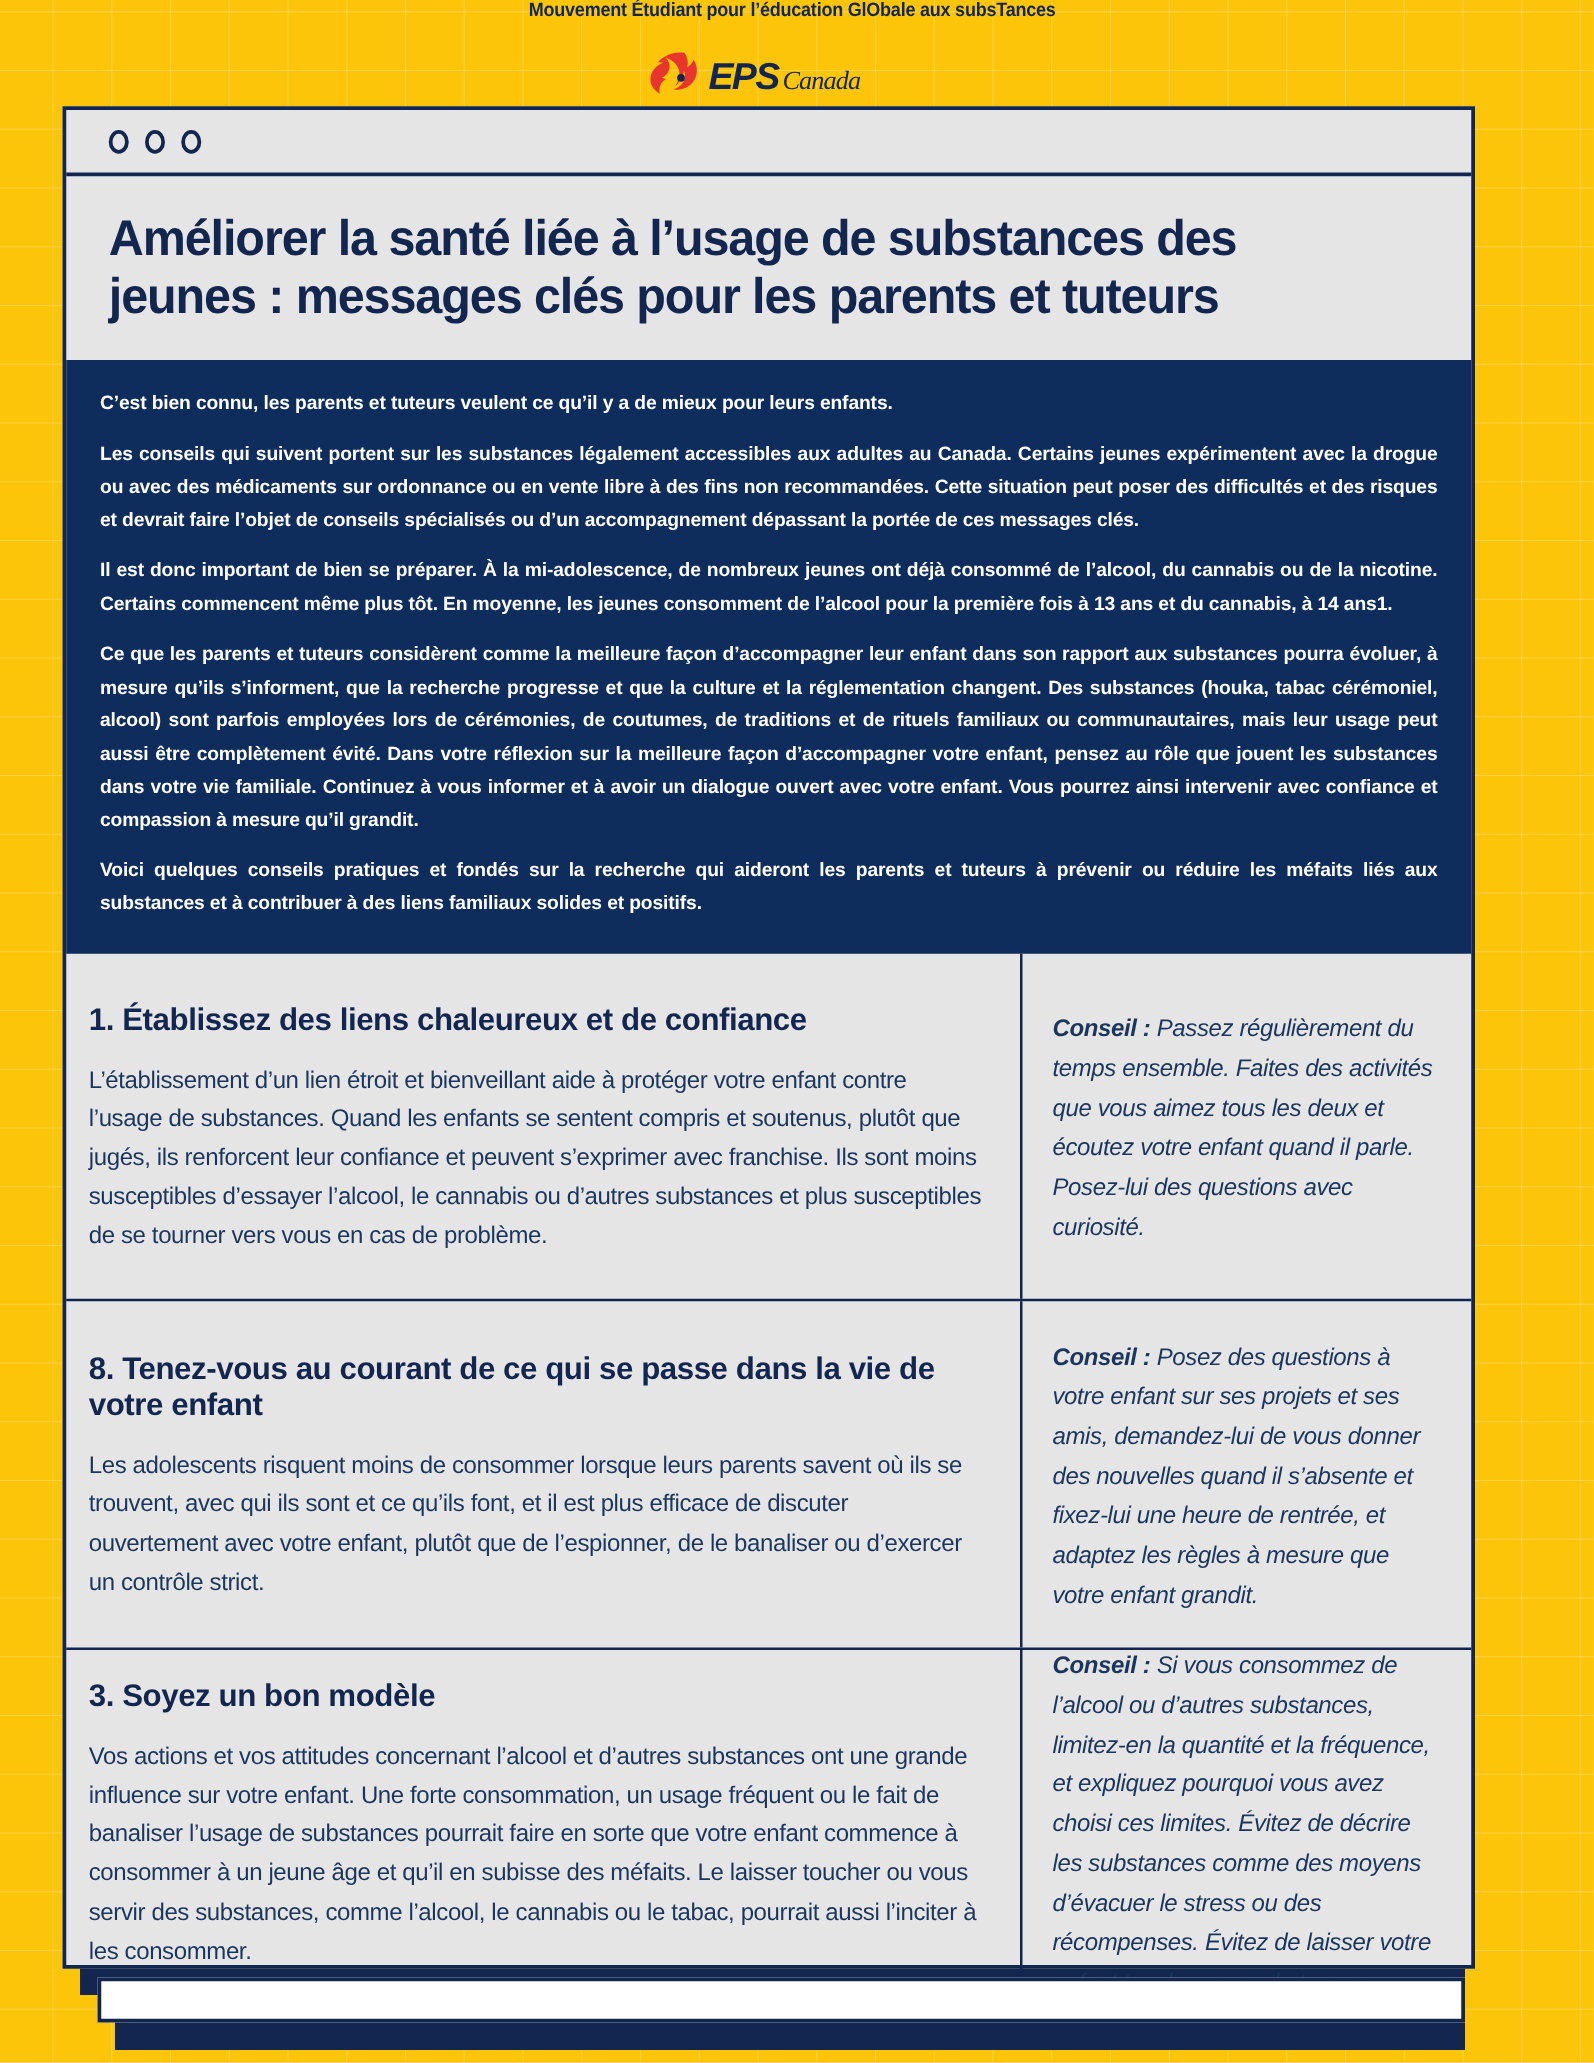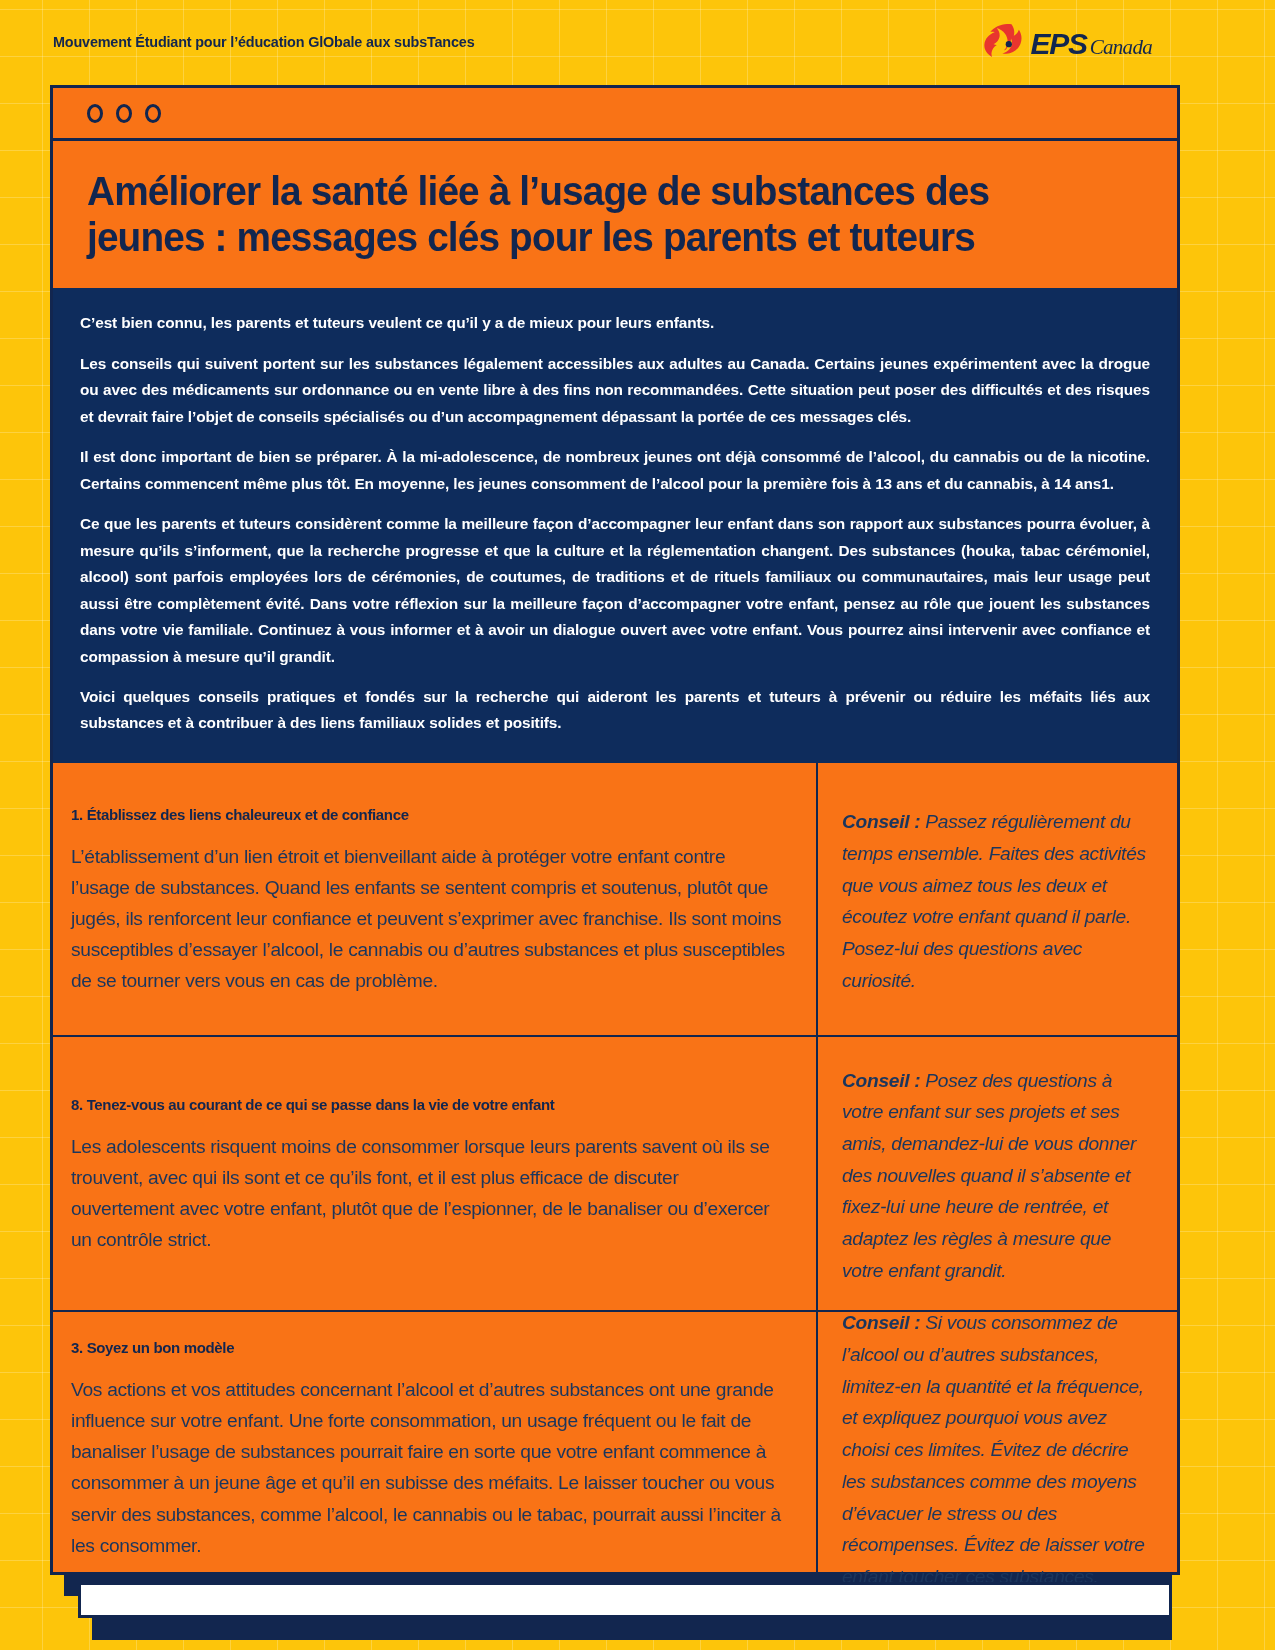--- a/index.html
+++ b/index.html
@@ -37,20 +37,21 @@
 
   
   .top-strip {
     position: absolute;
     top: 0; left: 15px; right: 0;
     height: 84px;
     display: flex;
     align-items: center;
     justify-content: space-between;
     padding: 0 28px 0 38px;
+    flex-direction: column;
   }
 
   .meges-title {
     font-family: "Liberation Sans", sans-serif;
     font-size: 15.5px;
     font-weight: 700;
     color: #12264F;
     letter-spacing: -0.2px;
     white-space: nowrap;
     transform: scaleX(0.93);
@@ -97,21 +98,21 @@
     z-index: 1;
   }
 
   .card {
     position: absolute;
     left: 50px;
     top: 85px;
     width: 1130px;
     height: 1490px;
     border: 3px solid #12264F;
-    background: #f97316;
+    background: #e5e5e5;
     z-index: 3;
     display: flex;
     flex-direction: column;
   }
 
   
   .dots-bar {
     height: 53px;
     border-bottom: 3px solid #12264F;
     display: flex;
@@ -187,21 +188,21 @@
     border-left: 2px solid #12264F;
     padding: 22px 22px 18px 24px;
     display: flex;
     flex-direction: column;
     justify-content: center;
   }
 
   .sec-heading {
     font-family: "Liberation Sans", sans-serif;
     font-weight: 700;
-    font-size: 15px;
+    font-size: 25px;
     color: #12264F;
     letter-spacing: -0.35px;
     margin-bottom: 18px;
   }
   .sec-body {
     font-family: "Liberation Sans", sans-serif;
     font-weight: 400;
     font-size: 19.2px;
     line-height: 1.62;
     color: #1B365D;

